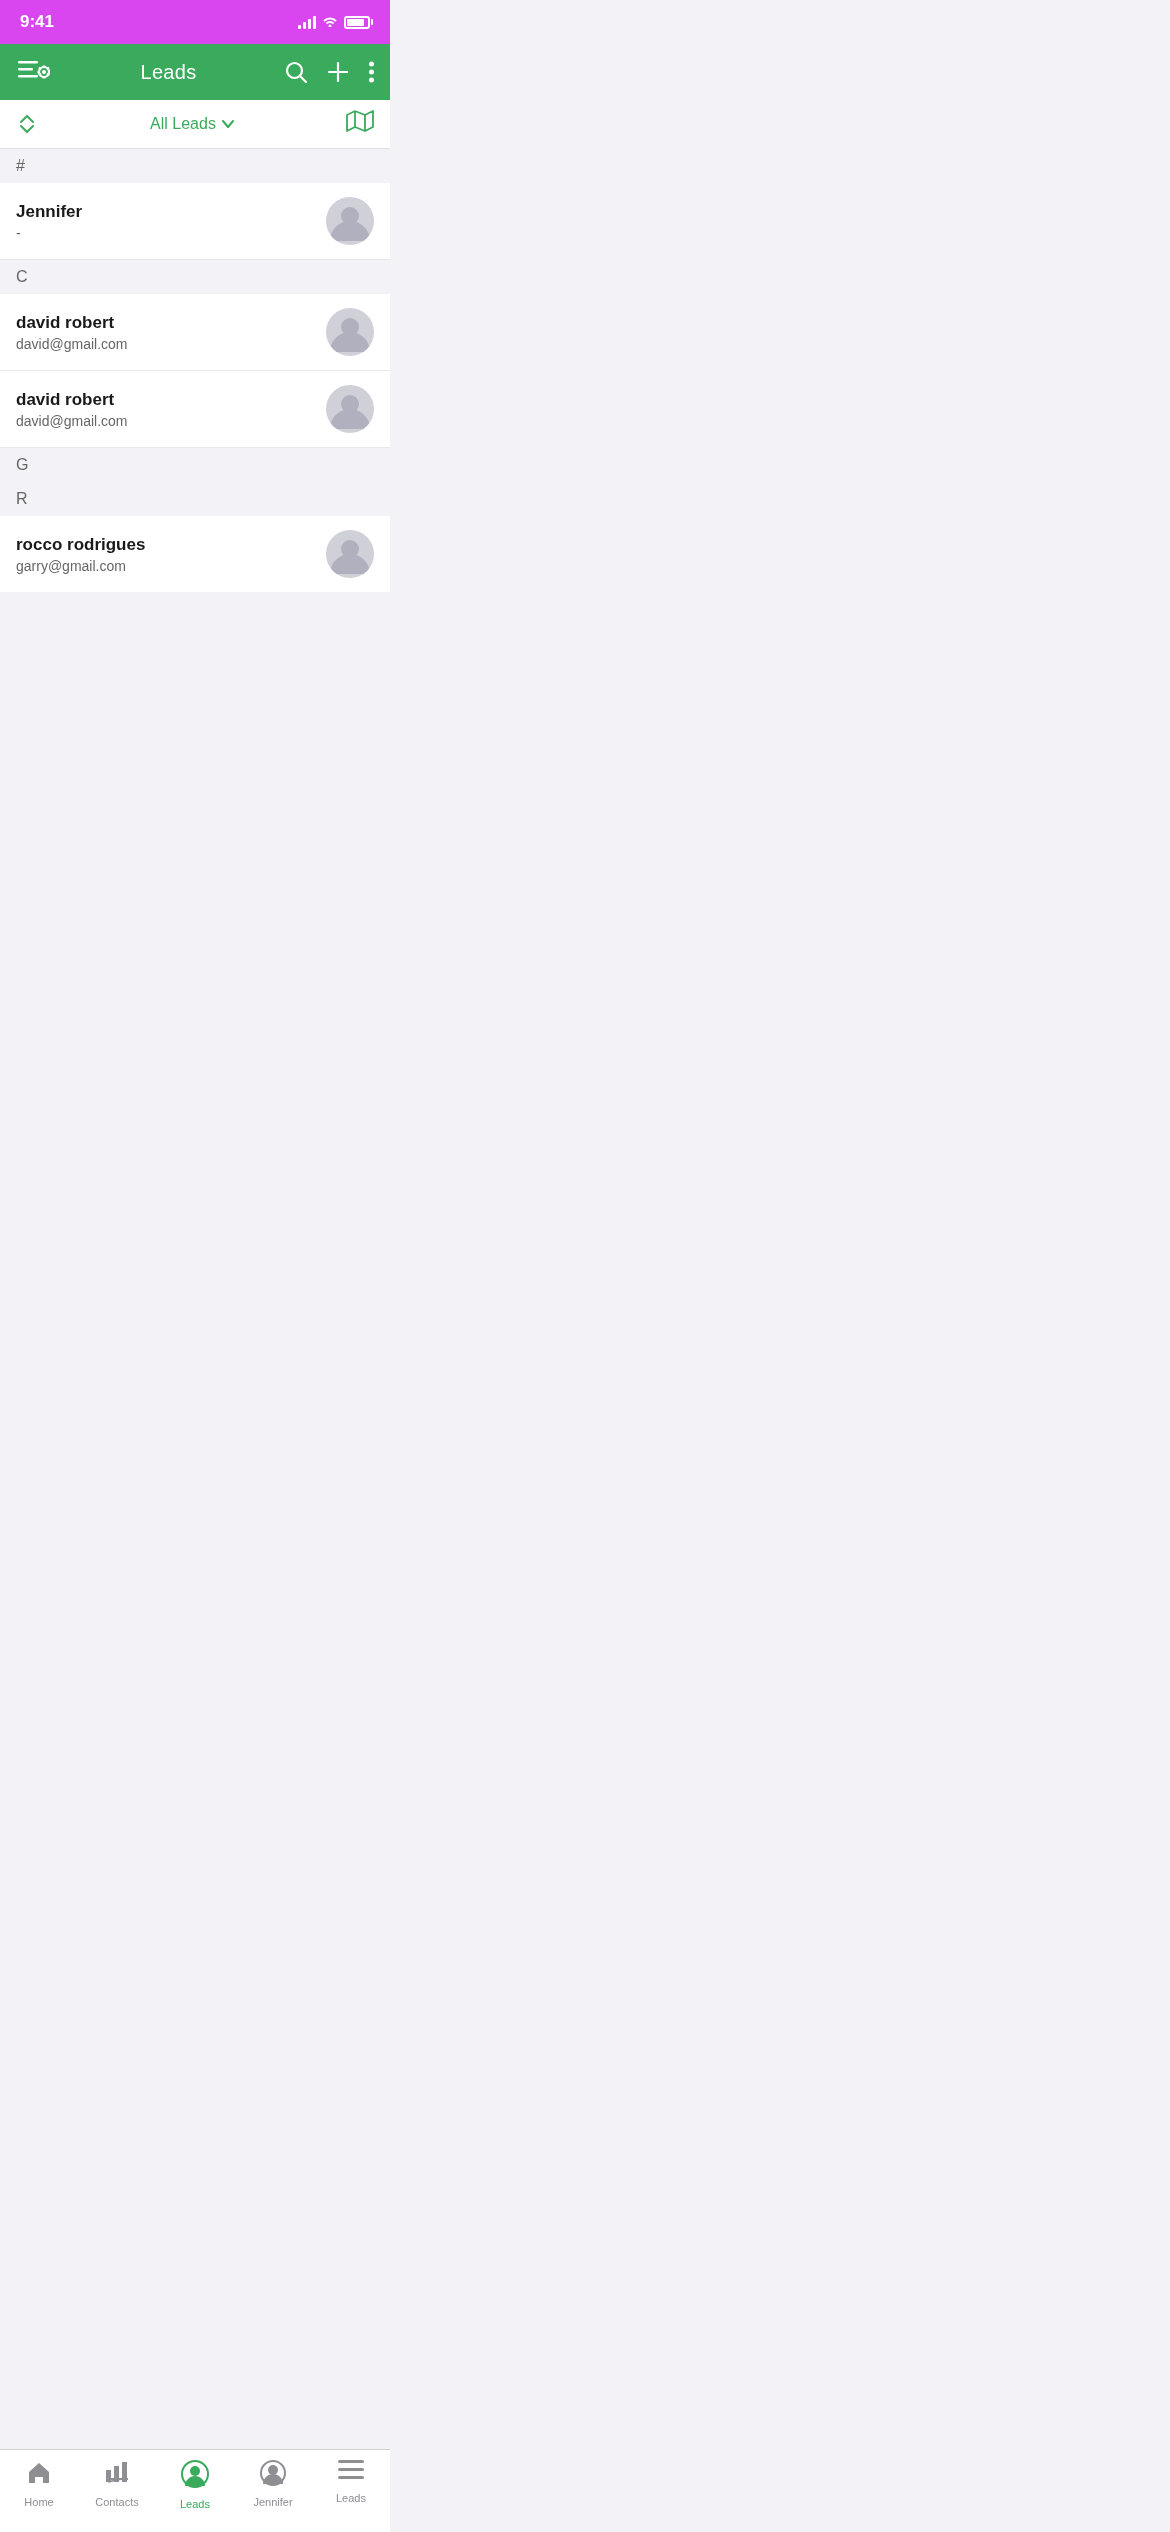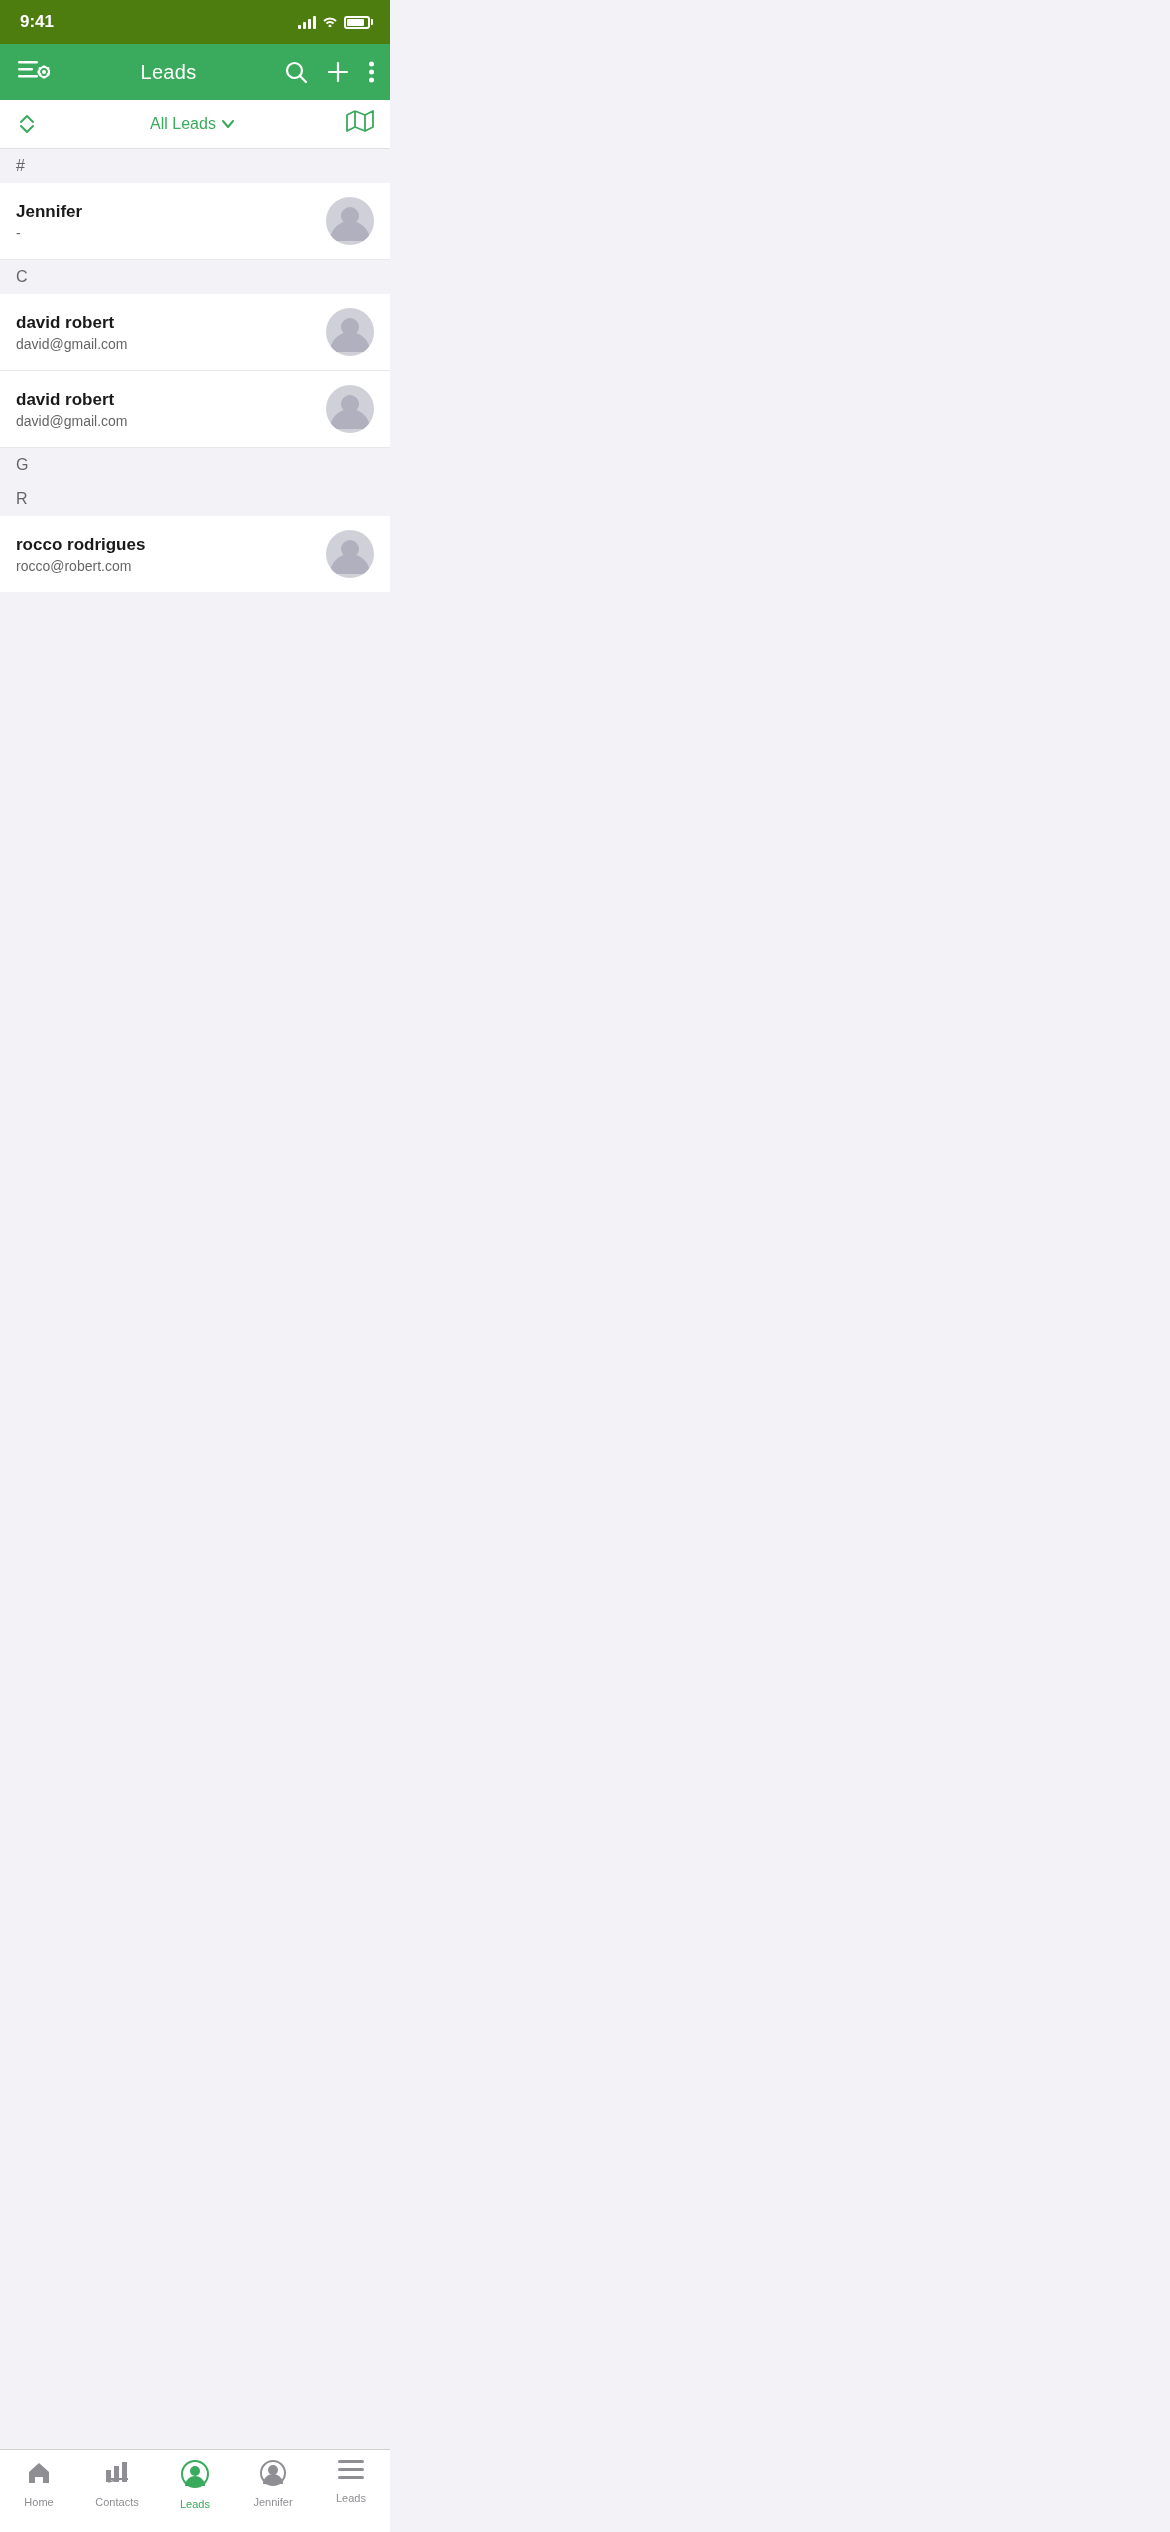--- a/index.html
+++ b/index.html
@@ -8,21 +8,21 @@
     body {
       width: 390px;
       min-height: 844px;
       font-family: -apple-system, BlinkMacSystemFont, 'Helvetica Neue', Arial, sans-serif;
       background: #f2f2f7;
       overflow-x: hidden;
     }
 
     
     .status-bar {
-      background: #4d7c0f;
+      background: #d946ef;
       height: 44px;
       display: flex;
       align-items: center;
       justify-content: space-between;
       padding: 0 20px;
     }
     .status-time {
       color: white;
       font-weight: 700;
       font-size: 17px;
@@ -384,21 +384,21 @@
       </svg>
     </div>
   </div>
 
   <div class="section-header">G</div>
 
   <div class="section-header">R</div>
   <div class="list-item">
     <div class="item-info">
       <div class="item-name">rocco rodrigues</div>
-      <div class="item-sub">rocco@robert.com</div>
+      <div class="item-sub">garry@gmail.com</div>
     </div>
     <div class="avatar">
       <svg viewBox="0 0 48 48" fill="none">
         <circle cx="24" cy="19" r="9" fill="#b0b0be"></circle>
         <path d="M4 44c0-11 8.954-20 20-20s20 9 20 20" fill="#b0b0be"></path>
       </svg>
     </div>
   </div>
 </div>
 

